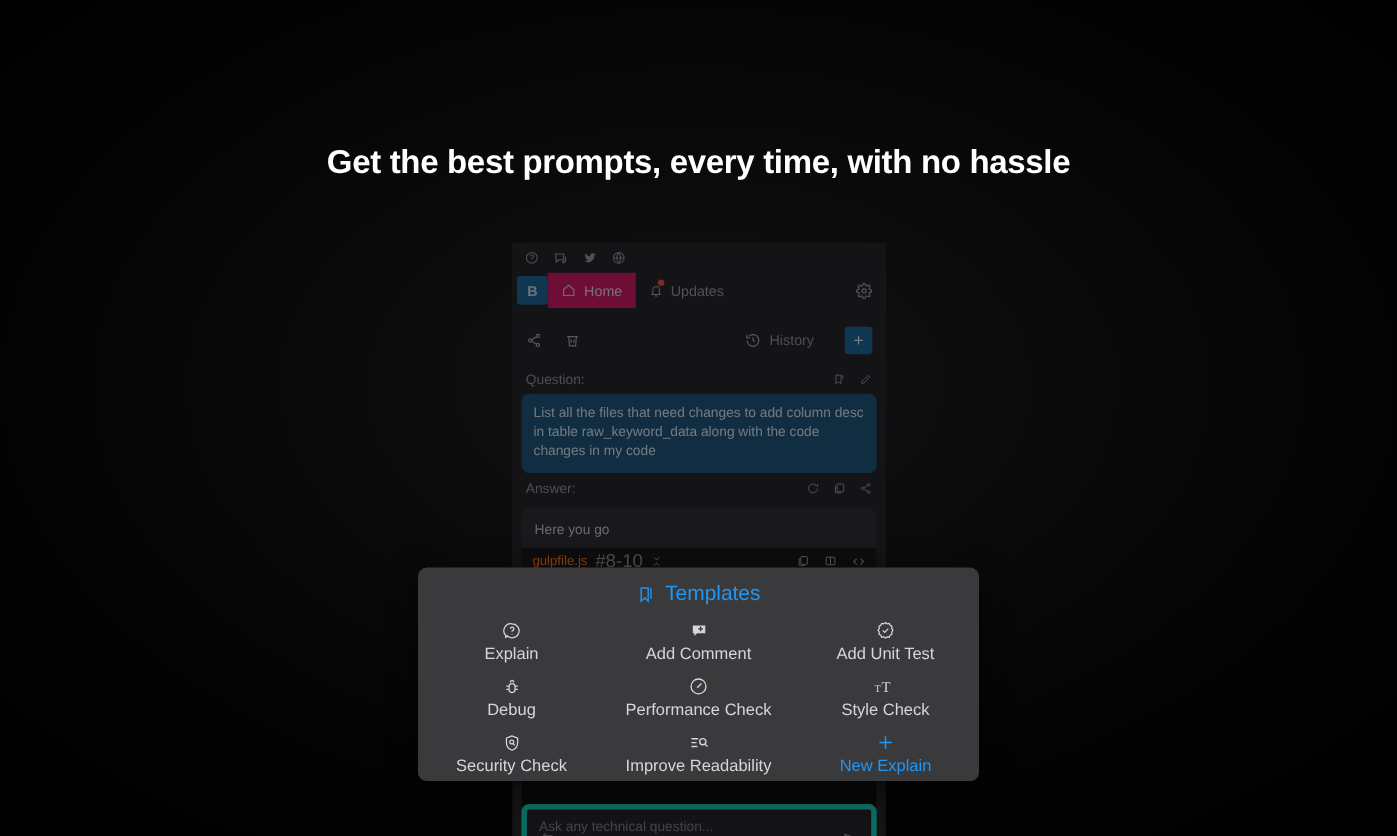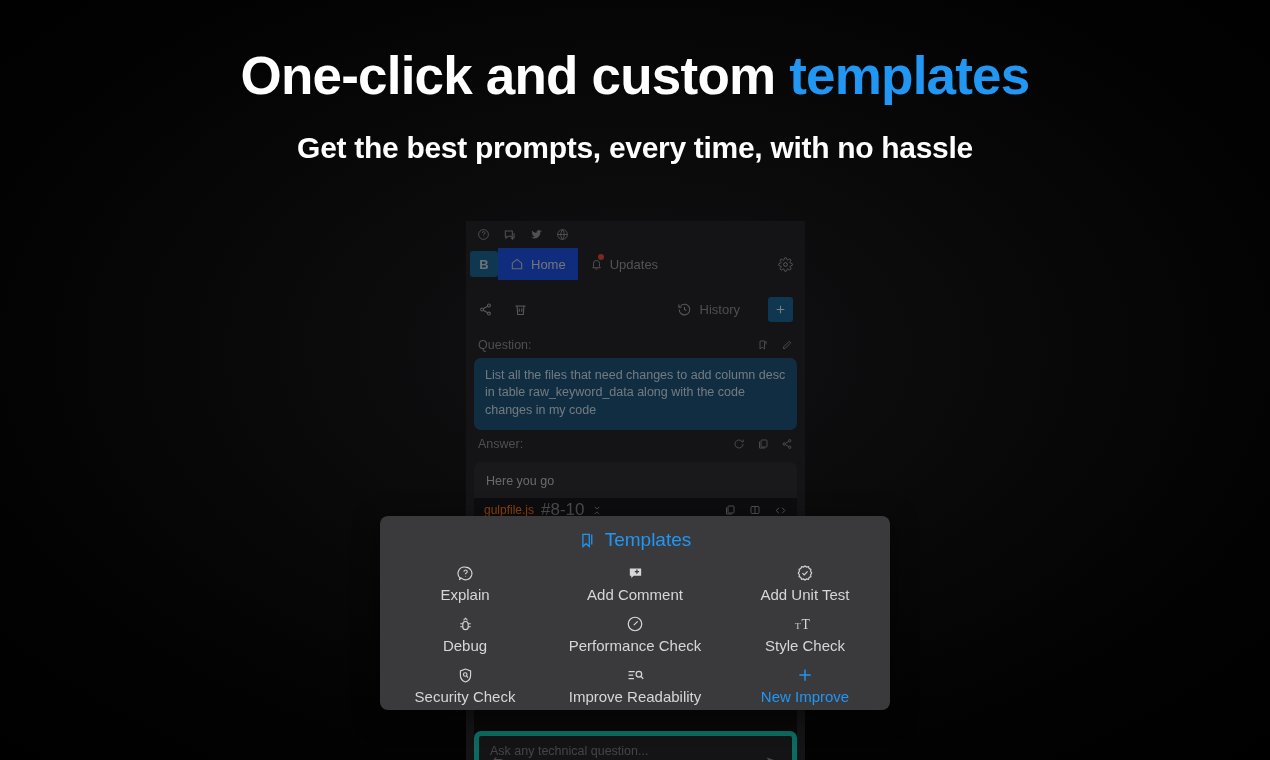--- a/index.html
+++ b/index.html
@@ -107,21 +107,21 @@
   .tab {
     height: 32px;
     display: flex;
     align-items: center;
     gap: 7px;
     padding: 0 12px;
     font-size: 13px;
     color: #c8c8cc;
     position: relative;
   }
-  .tab.active { background: #1d4ed8; }
+  .tab.active { background: #be185d; }
   .tab.muted { color: #8e8e95; }
   .tab .ic { color: #b9b9c0; display: flex; }
   .tab.muted .ic { color: #8e8e95; }
   .notif-dot {
     position: absolute;
     left: 20px; top: 6px;
     width: 6px; height: 6px;
     border-radius: 50%;
     background: #d6453d;
   }
@@ -291,23 +291,20 @@
   .tpl-item .ic { color: #d6d6da; display: flex; height: 20px; align-items: center; }
   .tpl-item .lbl { font-size: 15px; color: #d6d6da; }
   .tpl-item.new .ic,
   .tpl-item.new .lbl { color: #2196f3; }
 </style>
 </head>
 <body>
 
 <div id="stage">
 
-  <div class="headline">
-    <span>One-click and custom </span><span class="accent">templates</span>
-  </div>
   <div class="subhead">Get the best prompts, every time, with no hassle</div>
 
   <div id="app-window">
 
     <div class="util-row">
       <span class="ic">
         <svg width="13" height="13" viewBox="0 0 24 24" fill="none" stroke="currentColor" stroke-width="1.8">
           <circle cx="12" cy="12" r="9"></circle>
             <path d="M9.5 9.3a2.6 2.6 0 1 1 3.3 2.5c-.7.2-.9.7-.9 1.3v.6"></path>
             <circle cx="12" cy="16.8" r="0.7" fill="currentColor" stroke="none"></circle>
@@ -589,19 +586,19 @@
         </span>
         <span class="lbl">Improve Readability</span>
       </div>
 
       <div class="tpl-item new">
         <span class="ic">
           <svg width="18" height="18" viewBox="0 0 24 24" fill="none" stroke="currentColor" stroke-width="1.9">
             <path d="M12 4.5v15M4.5 12h15"></path>
           </svg>
         </span>
-        <span class="lbl">New Improve</span>
+        <span class="lbl">New Explain</span>
       </div>
 
     </div>
   </div>
 
 </div>
 
 </body></html>

